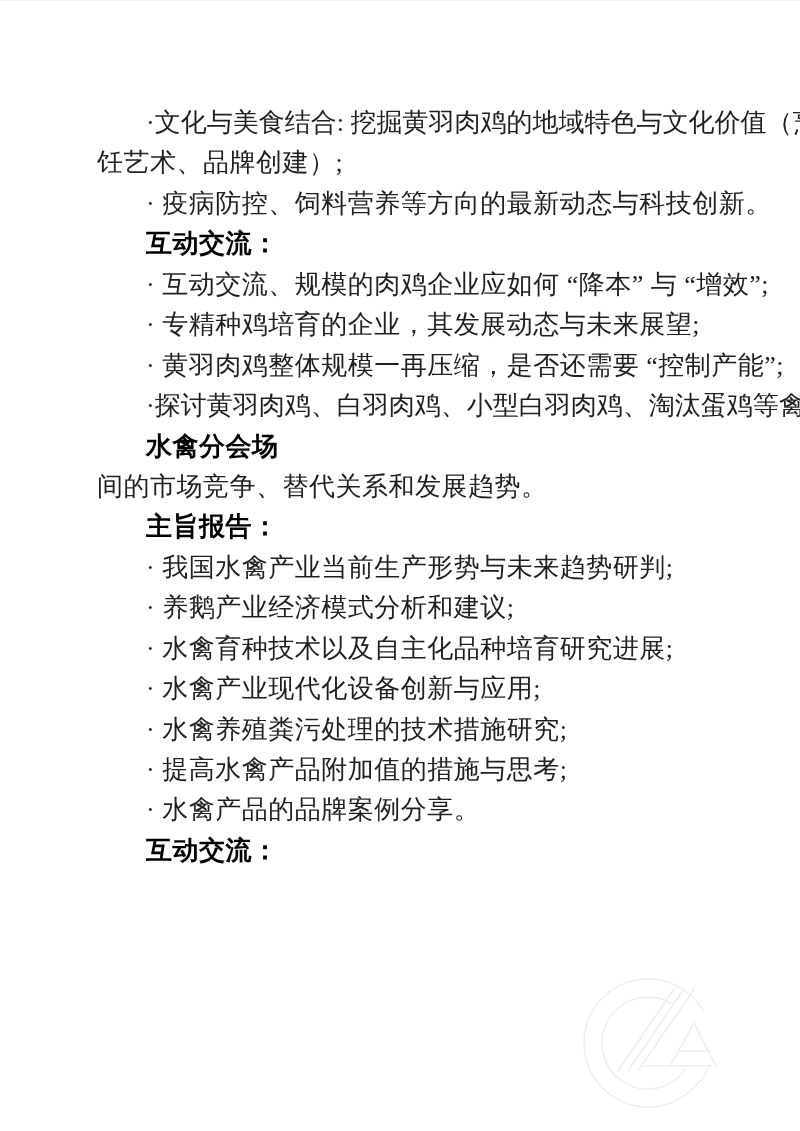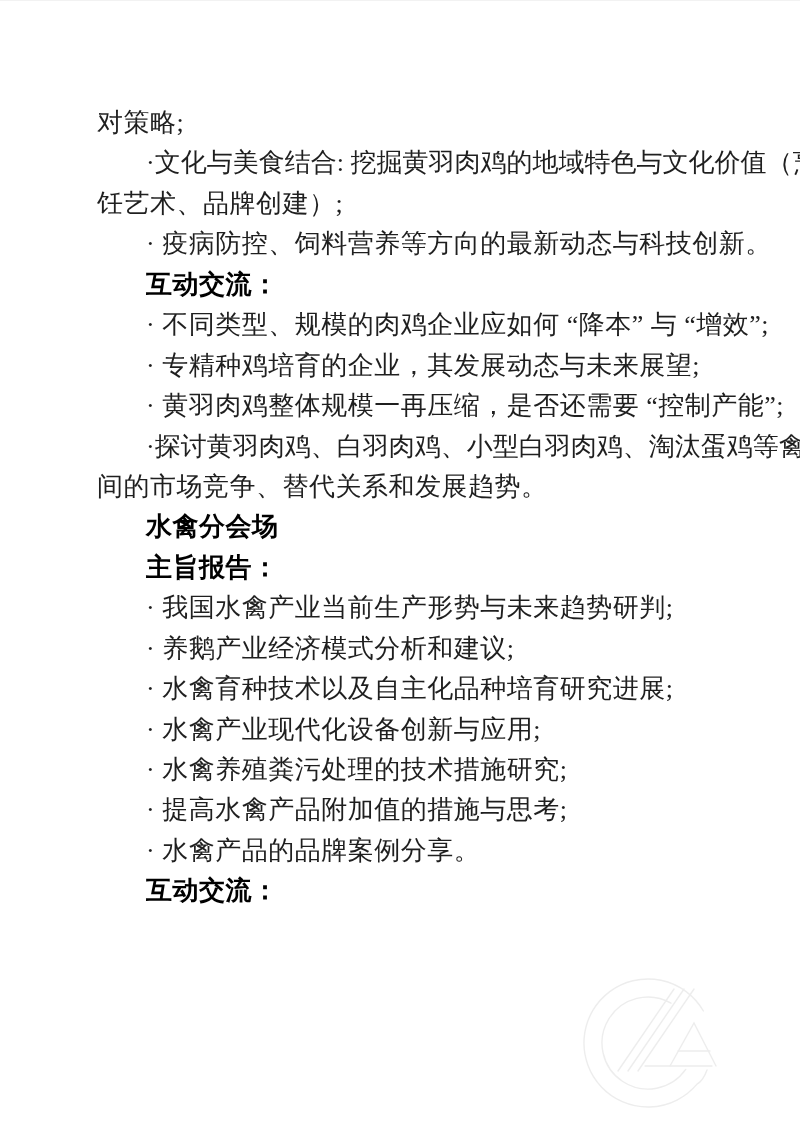--- a/index.html
+++ b/index.html
@@ -26,31 +26,30 @@
   
   .fill { display: flex; justify-content: space-between; letter-spacing: 0; }
   .fill span { display: inline-block; flex: 0 0 auto; }
   .wm { position: absolute; left: 575px; top: 967px; width: 150px; height: 150px; }
   .wm path { stroke: #ededed; stroke-width: 1.4; fill: none; stroke-linecap: round; }
 </style>
 </head>
 <body>
 
 <div class="doc">
-  <div class="ln">对策略;</div>
   <div class="ln ind fill"><span>·</span><span>文</span><span>化</span><span>与</span><span>美</span><span>食</span><span>结</span><span>合</span><span>:</span><span> </span><span>挖</span><span>掘</span><span>黄</span><span>羽</span><span>肉</span><span>鸡</span><span>的</span><span>地</span><span>域</span><span>特</span><span>色</span><span>与</span><span>文</span><span>化</span><span>价</span><span>值</span><span>（</span><span>烹</span></div>
   <div class="ln">饪艺术、品牌创建）;</div>
   <div class="ln ind">· 疫病防控、饲料营养等方向的最新动态与科技创新。</div>
   <div class="ln ind bold">互动交流：</div>
-  <div class="ln ind">· 不同类型、规模的肉鸡企业应如何 “降本” 与 “增效”;</div>
+  <div class="ln ind">· 互动交流、规模的肉鸡企业应如何 “降本” 与 “增效”;</div>
   <div class="ln ind">· 专精种鸡培育的企业，其发展动态与未来展望;</div>
   <div class="ln ind">· 黄羽肉鸡整体规模一再压缩，是否还需要 “控制产能”;</div>
   <div class="ln ind fill"><span>·</span><span>探</span><span>讨</span><span>黄</span><span>羽</span><span>肉</span><span>鸡</span><span>、</span><span>白</span><span>羽</span><span>肉</span><span>鸡</span><span>、</span><span>小</span><span>型</span><span>白</span><span>羽</span><span>肉</span><span>鸡</span><span>、</span><span>淘</span><span>汰</span><span>蛋</span><span>鸡</span><span>等</span><span>禽</span></div>
+  <div class="ln ind bold">水禽分会场</div>
   <div class="ln">间的市场竞争、替代关系和发展趋势。</div>
-  <div class="ln ind bold">水禽分会场</div>
   <div class="ln ind bold">主旨报告：</div>
   <div class="ln ind">· 我国水禽产业当前生产形势与未来趋势研判;</div>
   <div class="ln ind">· 养鹅产业经济模式分析和建议;</div>
   <div class="ln ind">· 水禽育种技术以及自主化品种培育研究进展;</div>
   <div class="ln ind">· 水禽产业现代化设备创新与应用;</div>
   <div class="ln ind">· 水禽养殖粪污处理的技术措施研究;</div>
   <div class="ln ind">· 提高水禽产品附加值的措施与思考;</div>
   <div class="ln ind">· 水禽产品的品牌案例分享。</div>
   <div class="ln ind bold">互动交流：</div>
 </div>

